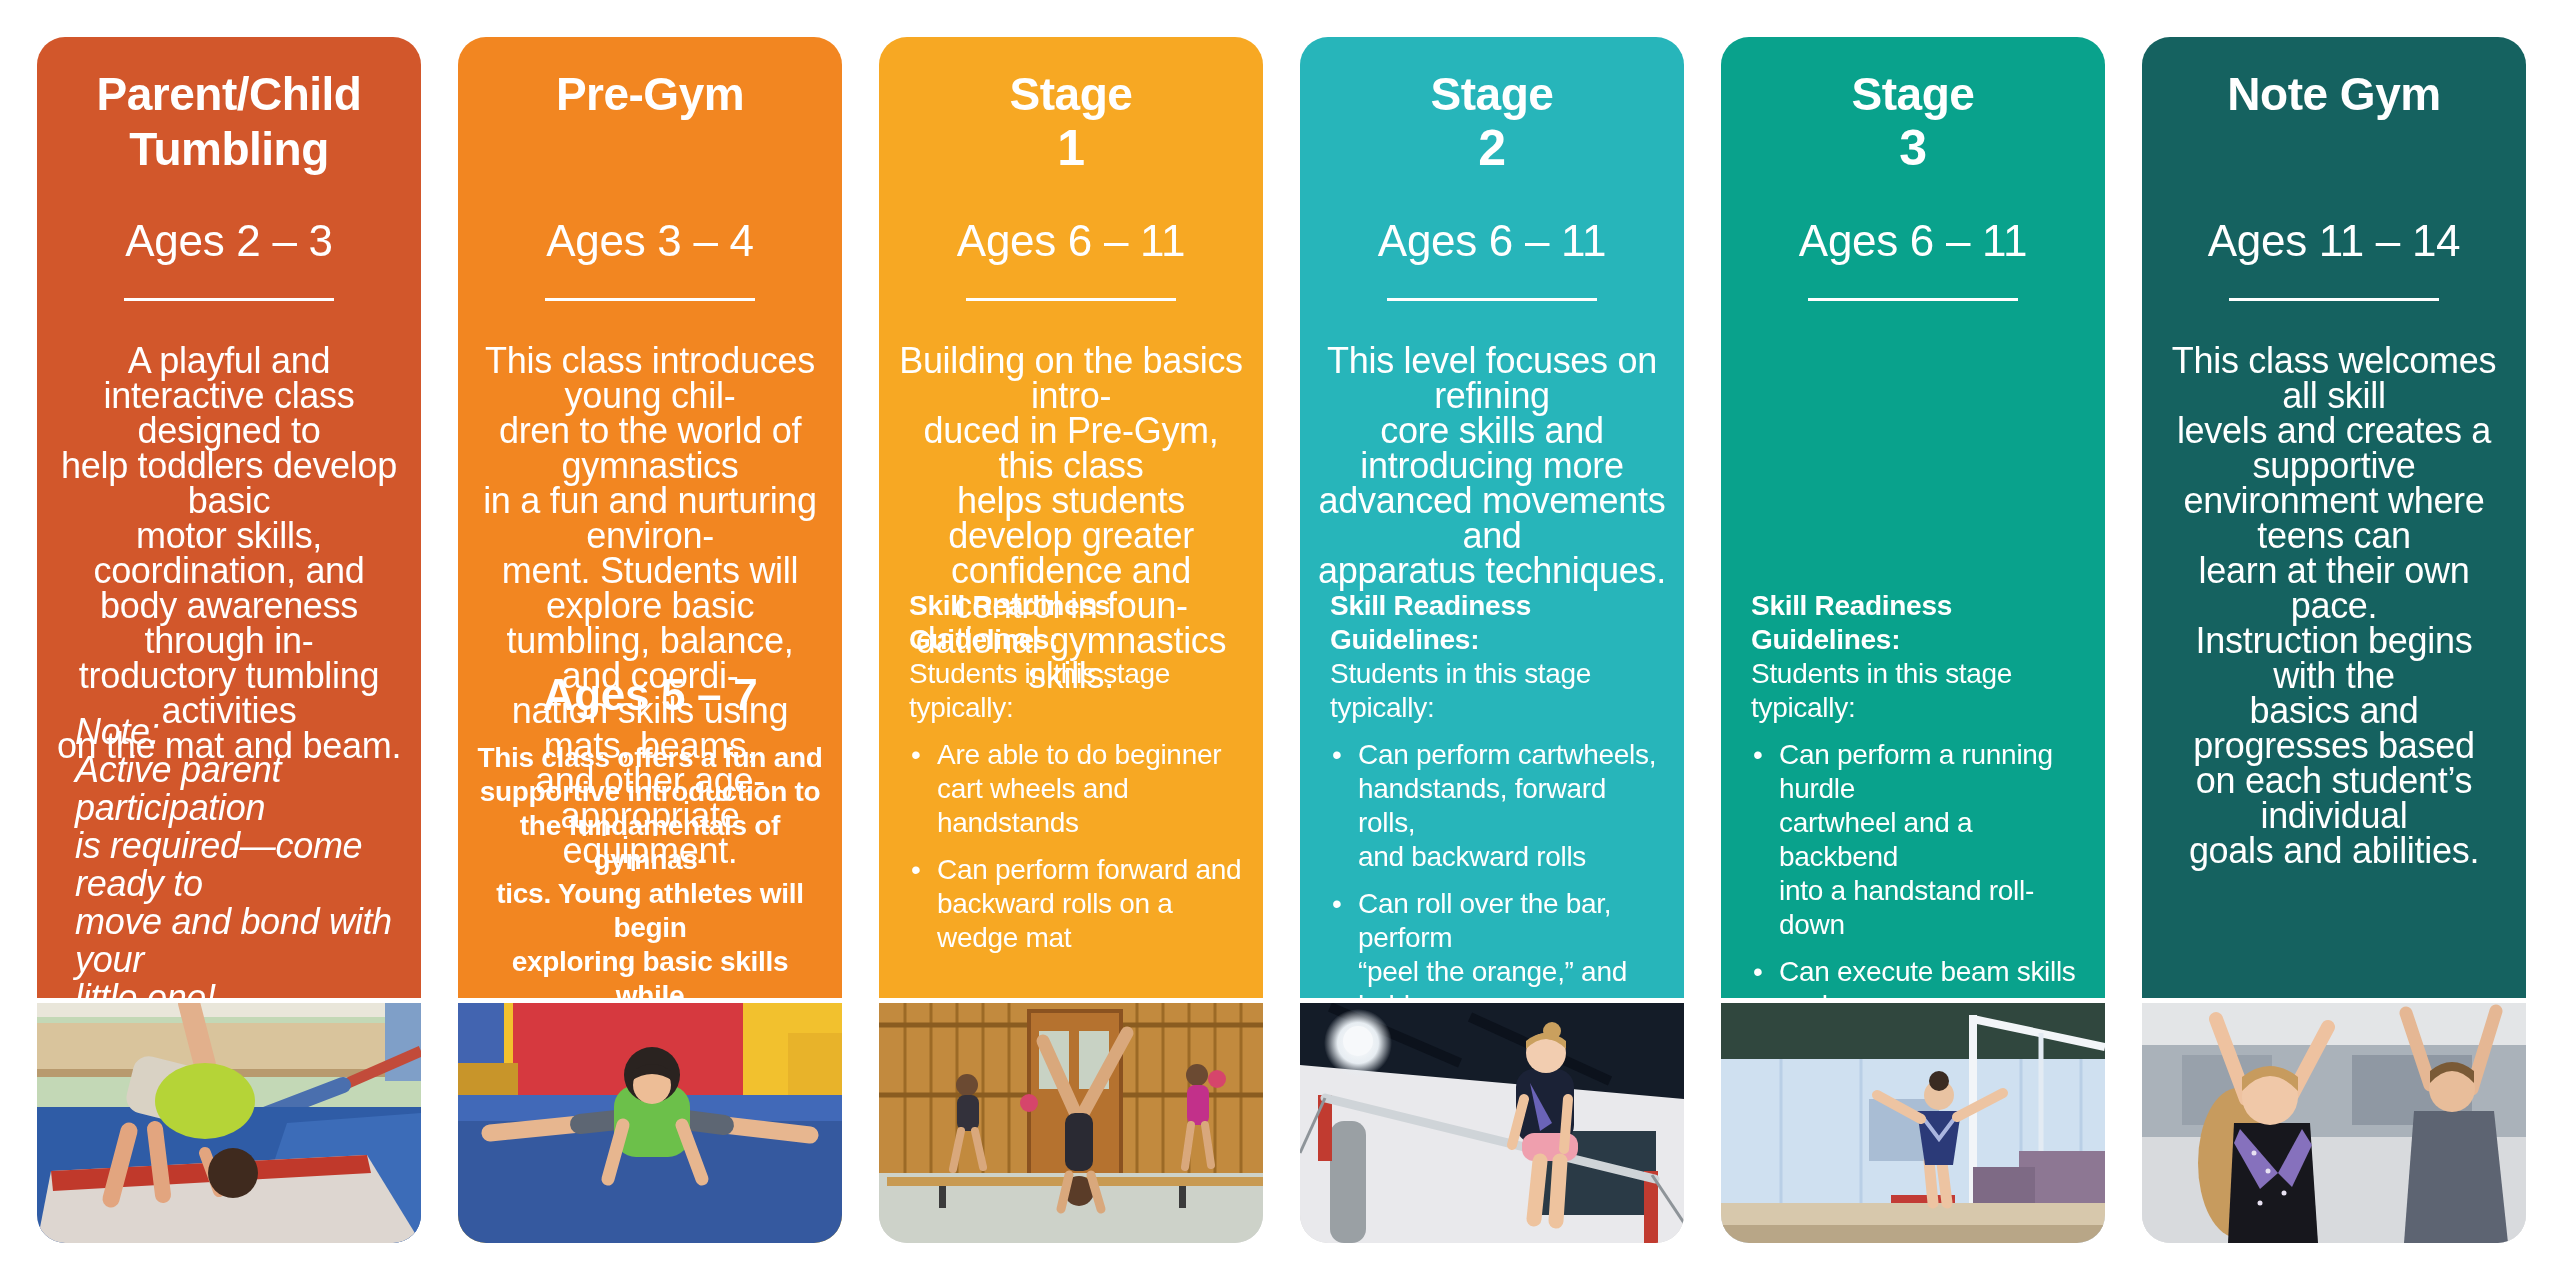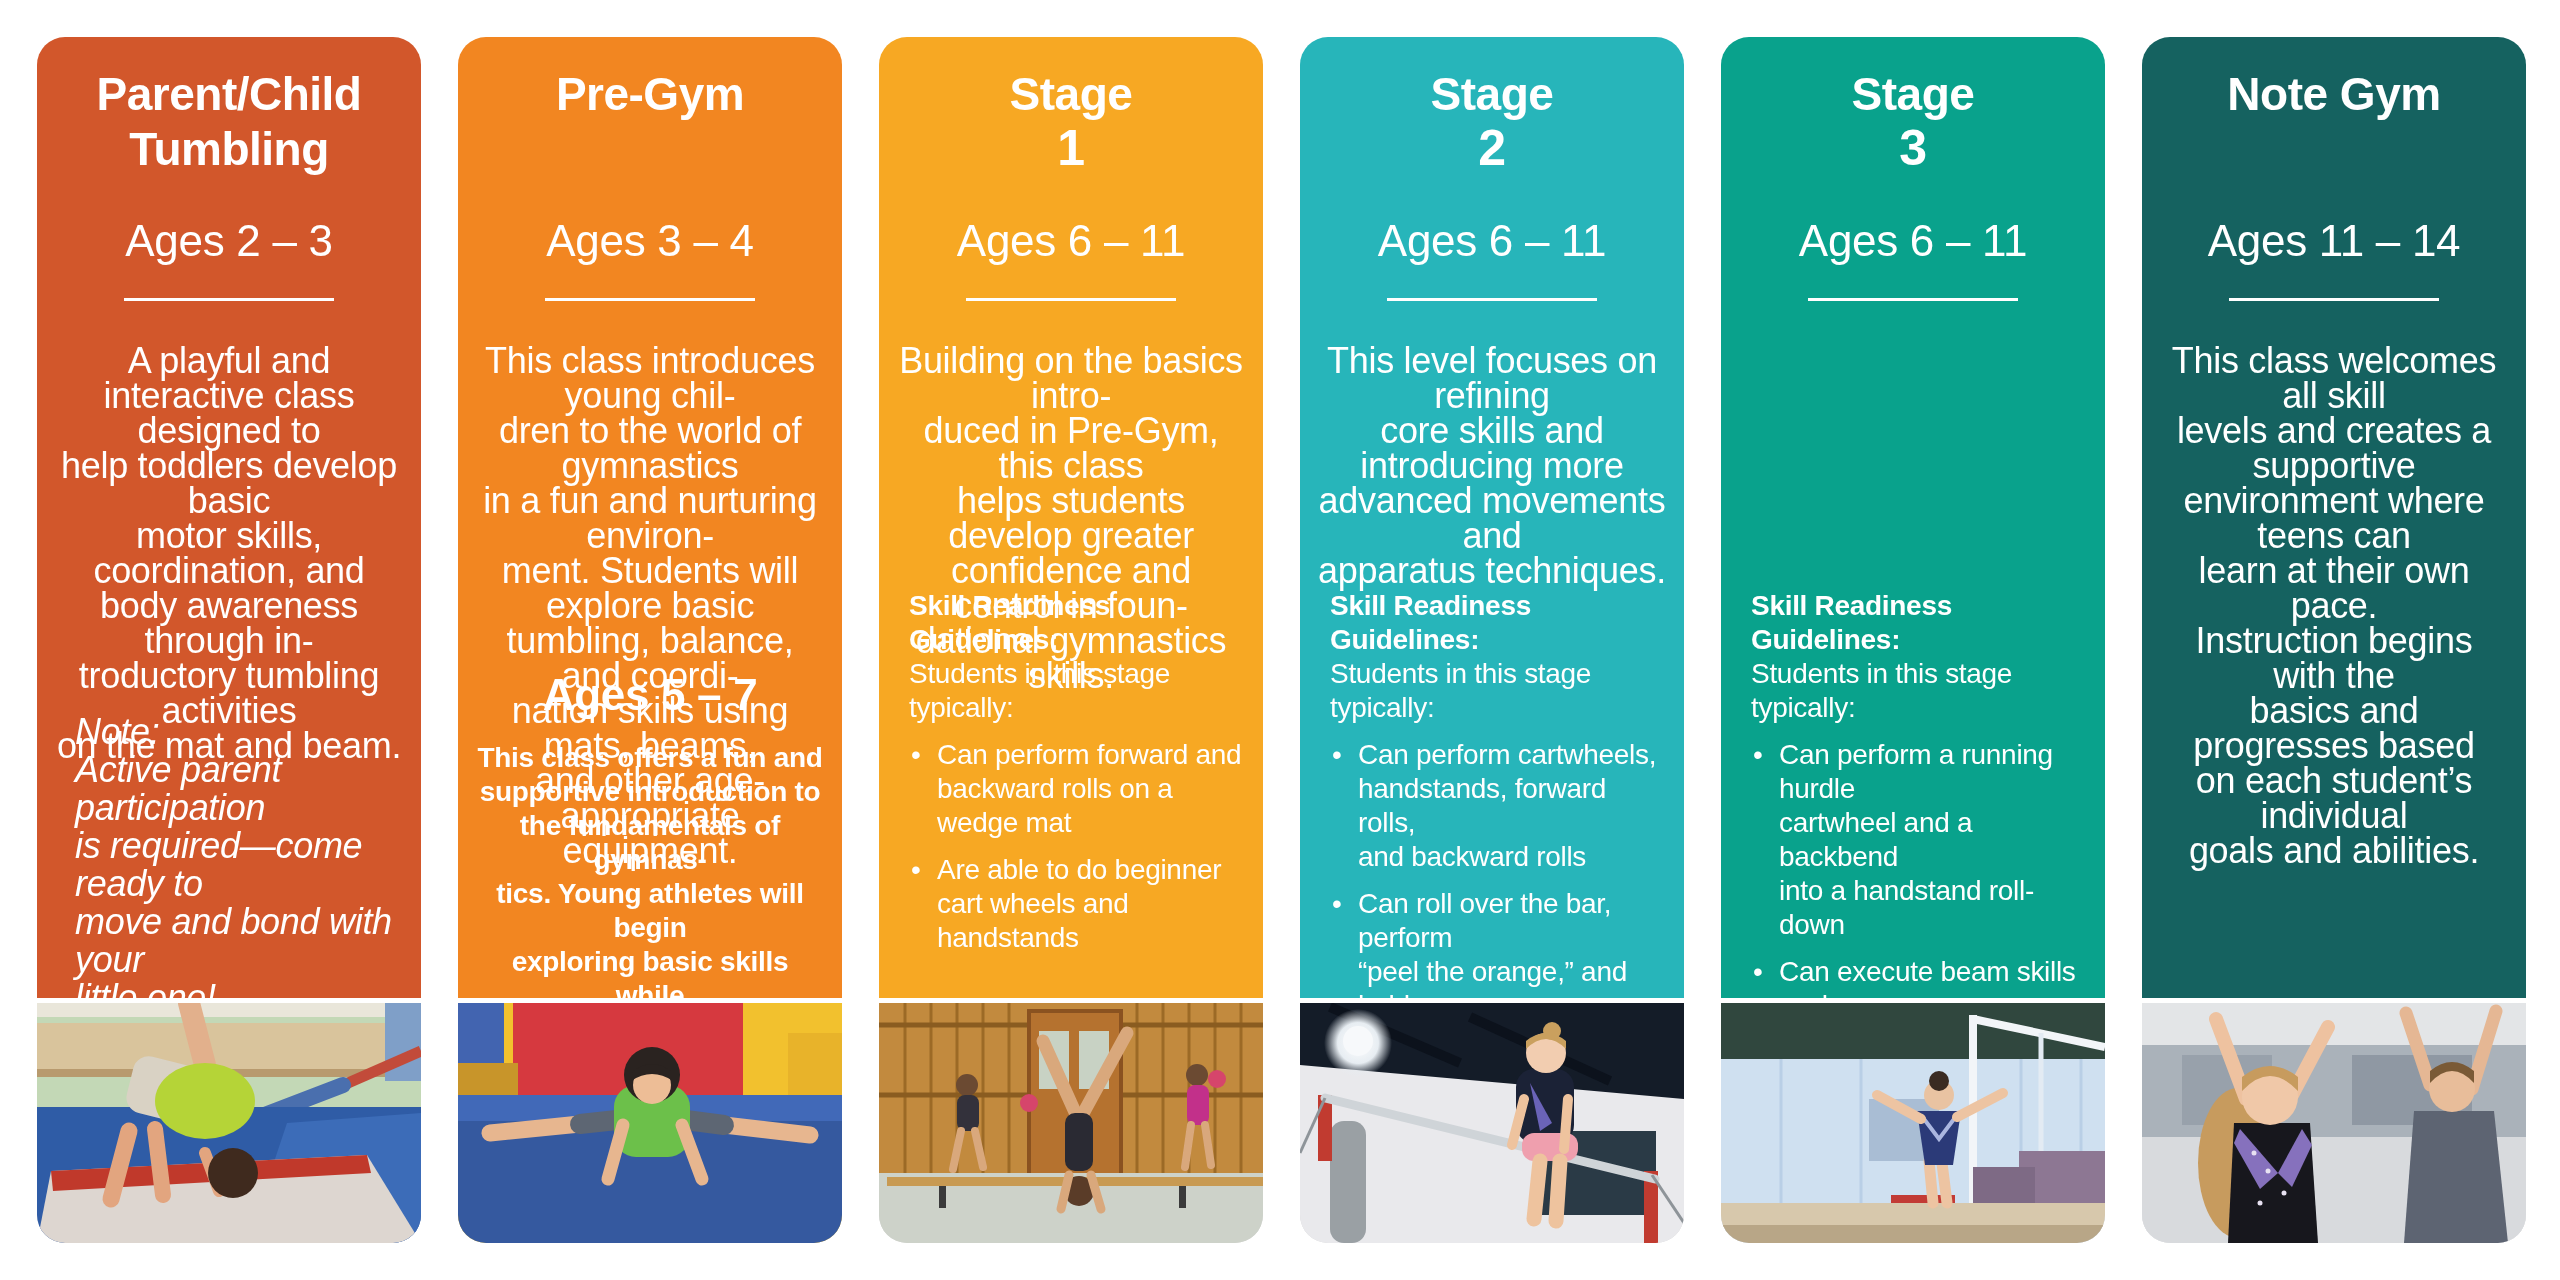--- a/index.html
+++ b/index.html
@@ -170,24 +170,24 @@
       <div class="ages">Ages 6 – 11</div>
       <div class="divider"></div>
       <div class="desc">Building on the basics intro-
 duced in Pre-Gym, this class
 helps students develop greater
 confidence and control in foun-
 dational gymnastics skills.</div>
       <div class="skills">
         <div class="skills-heading">Skill Readiness Guidelines:</div>
         <div class="skills-sub">Students in this stage typically:</div>
+        <div class="bullet">Are able to do beginner
+cart wheels and handstands</div>
         <div class="bullet">Can perform forward and
 backward rolls on a wedge mat</div>
-        <div class="bullet">Are able to do beginner
-cart wheels and handstands</div>
       </div>
     </div>
     <div class="photo" role="img" aria-label="Young gymnast doing a handstand in a wood-paneled gym hall while other gymnasts train with balls">
       <svg viewBox="0 0 384 240">
         <rect x="0" y="0" width="384" height="175" fill="#c28a3e"></rect>
         <g stroke="#9c6a26" stroke-width="3">
           <line x1="26" y1="0" x2="26" y2="175"></line>
             <line x1="52" y1="0" x2="52" y2="175"></line>
           <line x1="78" y1="0" x2="78" y2="175"></line>
             <line x1="104" y1="0" x2="104" y2="175"></line>

